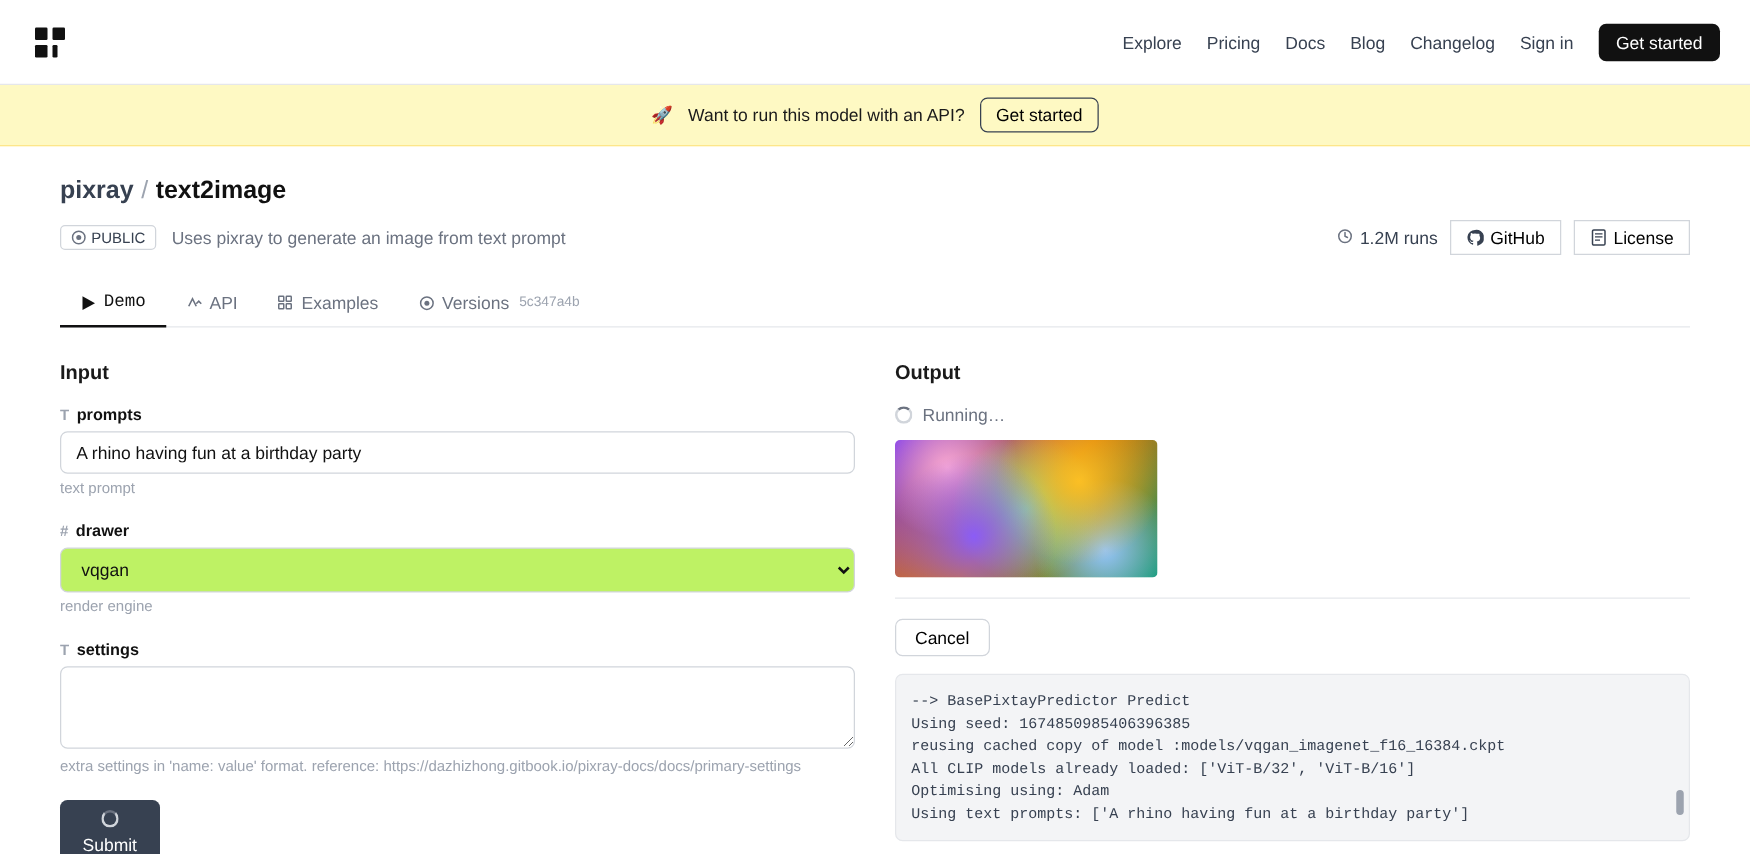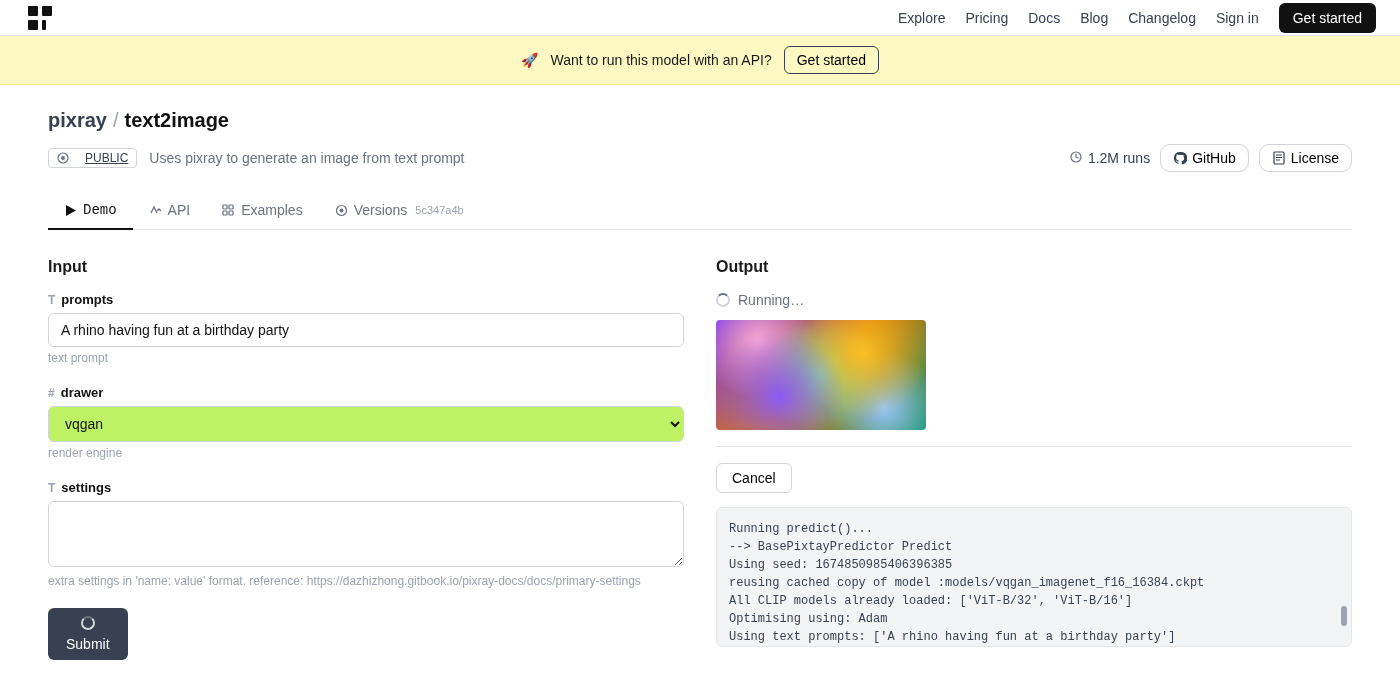--- a/index.html
+++ b/index.html
@@ -1,21 +1,21 @@
 <!DOCTYPE html>
 <html><head>
   <meta charset="utf-8">
   <style>
     * { box-sizing: border-box; margin: 0; padding: 0; }
     body { font-family: -apple-system, BlinkMacSystemFont, 'Segoe UI', sans-serif; font-size: 14px; color: #1a1a1a; background: #fff; }
 
     
     .navbar {
       display: flex; align-items: center; justify-content: space-between;
-      padding: 0 24px; height: 36px; border-bottom: 1px solid #e5e7eb;
+      padding: 0 24px; height: 68px; border-bottom: 1px solid #e5e7eb;
     }
     .navbar-left { display: flex; align-items: center; gap: 8px; }
     .logo-icon { width: 32px; height: 32px; display: flex; align-items: center; justify-content: center; }
     .navbar-right { display: flex; align-items: center; gap: 20px; }
     .nav-link { color: #374151; text-decoration: none; font-size: 14px; cursor: pointer; }
     .btn-get-started {
       background: #111; color: #fff; border: none; border-radius: 6px;
       padding: 7px 14px; font-size: 14px; cursor: pointer; font-weight: 500;
     }
 
@@ -33,31 +33,31 @@
     
     .page-content { padding: 24px 48px; }
 
     .breadcrumb { display: flex; align-items: center; gap: 6px; font-size: 20px; font-weight: 600; margin-bottom: 12px; }
     .breadcrumb-sep { color: #9ca3af; font-weight: 400; }
     .breadcrumb-owner { color: #374151; font-weight: 600; }
     .breadcrumb-model { color: #111; font-weight: 700; }
 
     .meta-row { display: flex; align-items: center; gap: 12px; margin-bottom: 20px; }
     .badge-public {
-      display: flex; align-items: center; gap: 16px;
+      display: flex; align-items: center; gap: 4px;
       border: 1px solid #d1d5db; border-radius: 4px;
-      padding: 2px 8px; font-size: 12px; color: #374151; font-weight: 500; text-decoration: underline;
+      padding: 2px 8px; font-size: 12px; color: #374151; font-weight: 500;
     }
     .meta-desc { color: #6b7280; font-size: 14px; }
 
     .meta-actions { display: flex; align-items: center; gap: 10px; margin-left: auto; }
     .runs-count { display: flex; gap: 5px; font-size: 14px; color: #374151; }
     .action-btn {
       display: flex; align-items: center; gap: 5px;
-      border: 1px solid #d1d5db; border-radius: 10px;
+      border: 1px solid #d1d5db; border-radius: 0;
       padding: 5px 12px; font-size: 14px; cursor: pointer; background: #fff;
     }
 
     
     .tabs { display: flex; gap: 0; border-bottom: 1px solid #e5e7eb; margin-bottom: 28px; }
     .tab {
       display: flex; align-items: center; gap: 6px;
       padding: 10px 16px; font-size: 14px; cursor: pointer; color: #6b7280;
       border-bottom: 2px solid transparent; margin-bottom: -1px;
     }
@@ -307,21 +307,20 @@
       <div class="output-image-area">
         <div class="fake-image"></div>
       </div>
 
       <hr class="divider">
 
       <button class="cancel-btn">Cancel</button>
 
       <div style="margin-top: 14px;">
         <div class="log-area" id="log-output">
-            <div>Running predict()...</div>
             <div>--&gt; BasePixtayPredictor Predict</div>
             <div>Using seed: 1674850985406396385</div>
             <div>reusing cached copy of model :models/vqgan_imagenet_f16_16384.ckpt</div>
             <div>All CLIP models already loaded: ['ViT-B/32', 'ViT-B/16']</div>
             <div>Optimising using: Adam</div>
             <div>Using text prompts: ['A rhino having fun at a birthday party']</div>
             <div class="log-scrollbar"></div>
           </div>
       </div>
     </div>

